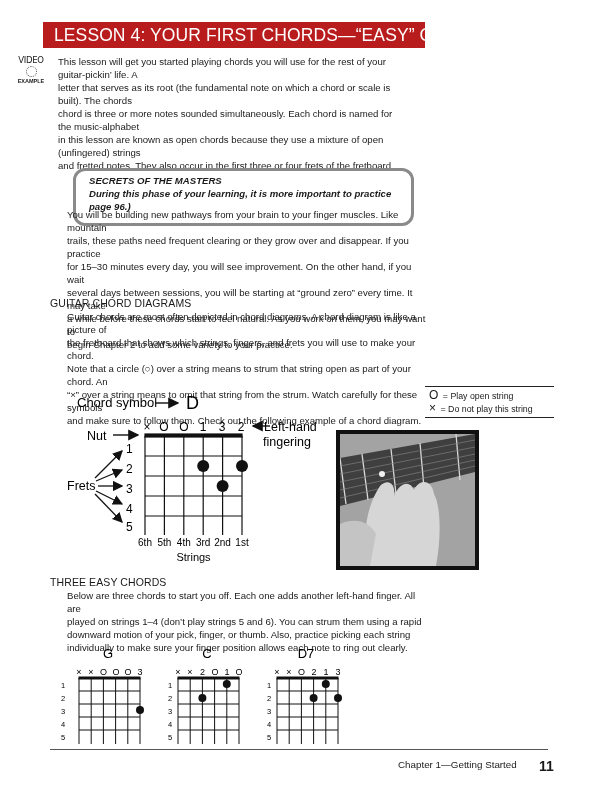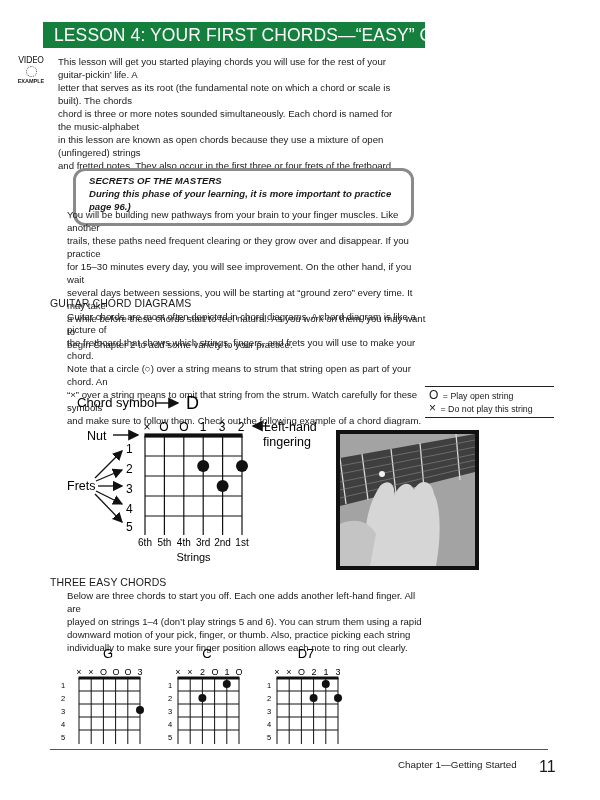--- a/index.html
+++ b/index.html
@@ -1,19 +1,19 @@
 <!DOCTYPE html>
 <html><head>
 <meta charset="utf-8">
 <style>
   html, body { margin:0; padding:0; background:#ffffff; }
   body { width:600px; height:800px; position:relative; overflow:hidden;
          font-family:"Liberation Sans", sans-serif; color:#1a1a1a; }
   .abs { position:absolute; }
-  .header-bar { left:43px; top:22px; width:382px; height:26px; background:#15803d;
+  .header-bar { left:43px; top:22px; width:382px; height:26px; background:#b91c1c;
                 color:#fff; font-size:17.5px; line-height:26px; padding-left:11px;
                 box-sizing:border-box; letter-spacing:0.1px; white-space:nowrap; }
   .video-badge { left:14px; top:55px; width:34px; text-align:center; }
   .video-badge .vt { font-family:"DejaVu Sans", sans-serif; font-weight:normal; font-size:8.5px; letter-spacing:-0.3px; }
   .video-badge .ve { font-size:5.5px; font-weight:bold; margin-top:1px; }
   .video-badge .disc { width:9px; height:9px; border-radius:50%; border:1px dotted #555; margin:1px auto 0; }
   p.body { margin:0; font-size:9.6px; line-height:13px; }
   .para1 { left:58px; top:55px; width:340px; }
   .callout { left:73px; top:128px; width:322px; height:48px; border:3px solid #8a8a8a;
              border-radius:12px; padding:4px 0 0 13px; box-sizing:content-box;margin-top:40px; }
@@ -24,21 +24,21 @@
   .para3 { left:67px; top:310px; width:370px; }
   .h-three { left:50px; top:576px; }
   .para4 { left:67px; top:589px; width:360px; }
   .legend-box { left:425px; top:386px; width:125px; border-top:1.5px solid #222; border-bottom:1.5px solid #222; padding:2px 0 2px 4px; }
   .legend-row { font-size:8.8px; line-height:12px; white-space:nowrap; }
   .legend-row .sym { font-size:12px; margin-right:2px; }
   .photo { left:336px; top:430px; width:143px; height:140px; background:#111; }
   .photo-inner { position:absolute; left:4px; top:4px; right:4px; bottom:4px; background:#9a9a9a; overflow:hidden; }
   .footer-line { left:50px; top:749px; width:498px; height:1px; background:#555; }
   .footer-text { left:398px; top:759px; font-size:9.8px; }
-  .footer-page { left:539px; top:758px; font-size:16px; font-weight:normal; }
+  .footer-page { left:539px; top:758px; font-size:14px; font-weight:bold; }
   svg text { font-family:"Liberation Sans", sans-serif; }
 </style>
 </head>
 <body>
 
 <div class="abs header-bar">
   <span>LESSON 4: YOUR FIRST CHORDS—“EASY” G, C, AND D7</span>
 </div>
 
 <div class="abs video-badge">
@@ -55,21 +55,21 @@
   <p class="body">and fretted notes. They also occur in the first three or four frets of the fretboard.</p>
 </div>
 
 <div class="abs callout">
   <div class="t">SECRETS OF THE MASTERS</div>
   <div class="t">During this phase of your learning, it is more important to practice</div>
   <div class="t">page 96.)</div>
 </div>
 
 <div class="abs para2">
-  <p class="body">You will be building new pathways from your brain to your finger muscles. Like another</p>
+  <p class="body">You will be building new pathways from your brain to your finger muscles. Like mountain</p>
   <p class="body">trails, these paths need frequent clearing or they grow over and disappear. If you practice</p>
   <p class="body">for 15–30 minutes every day, you will see improvement. On the other hand, if you wait</p>
   <p class="body">several days between sessions, you will be starting at “ground zero” every time. It may take</p>
   <p class="body">a while before these chords start to feel natural. As you work on them, you may want to</p>
   <p class="body">begin Chapter 2 to add some variety to your practice.</p>
 </div>
 
 <div class="abs h2 h-guitar">GUITAR CHORD DIAGRAMS</div>
 <div class="abs para3">
   <p class="body">Guitar chords are most often depicted in chord diagrams. A chord diagram is like a picture of</p>

